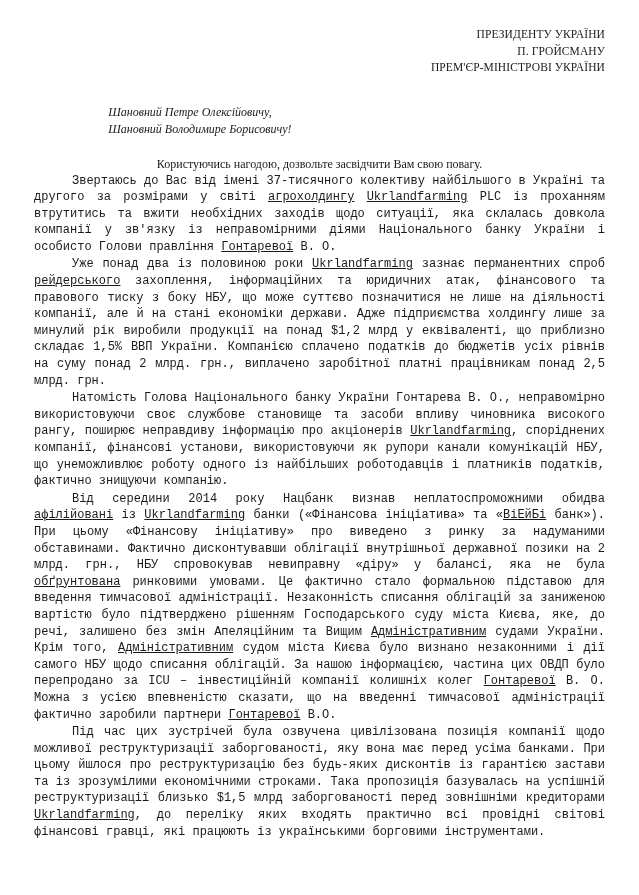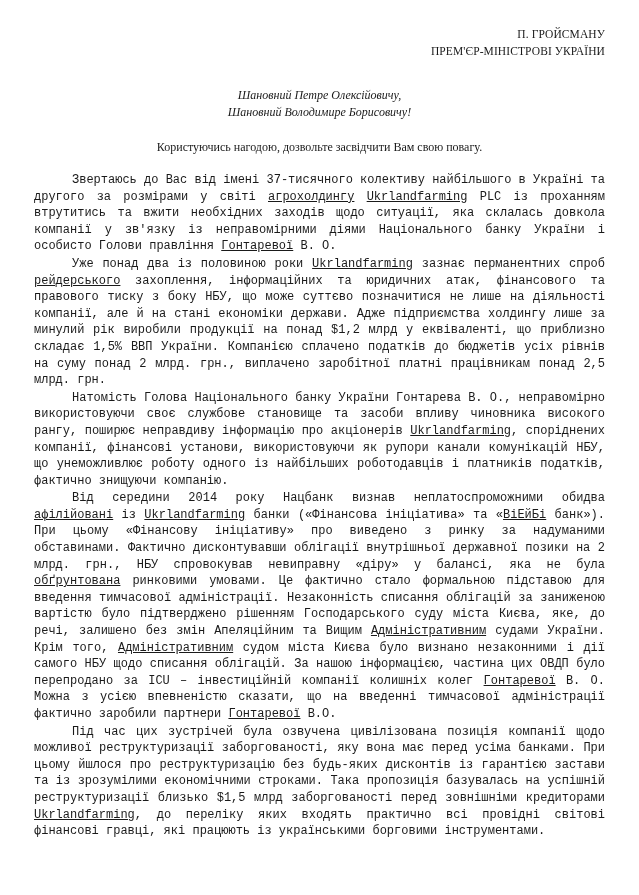--- a/index.html
+++ b/index.html
@@ -34,27 +34,26 @@
   }
   .salutation {
     font-style: italic;
     font-size: 12px;
     line-height: 17px;
     text-align: center;
     margin: 0 auto 18px auto;
     width: 74%;
   }
   .salutation div {
-    text-align: center;
+    text-align: left;
   }
   .lead {
     text-align: center;
     font-size: 12px;
     line-height: 17px;
-    margin-bottom: 16px;
   }
   p.body-par {
     margin: 0 0 0 0;
     text-align: justify;
     text-justify: inter-word;
     font-size: 12px;
     line-height: 16.6px;
     text-indent: 38px;
     hyphens: none;
     font-family: Liberation Mono, monospace;
@@ -72,20 +71,21 @@
     height: 6px;
     background: #ffffff;
   }
 </style>
 </head>
 <body>
 
 <div class="page">
 
   <div class="addressee">
+    <div>ПРЕЗИДЕНТУ УКРАЇНИ</div>
     <div>П. ГРОЙСМАНУ</div>
     <div>ПРЕМ'ЄР-МІНІСТРОВІ УКРАЇНИ</div>
   </div>
 
   <div class="salutation">
     <div>Шановний Петре Олексійовичу,</div>
     <div>Шановний Володимире Борисовичу!</div>
   </div>
 
   <div class="lead">Користуючись нагодою, дозвольте засвідчити Вам свою повагу.</div>

